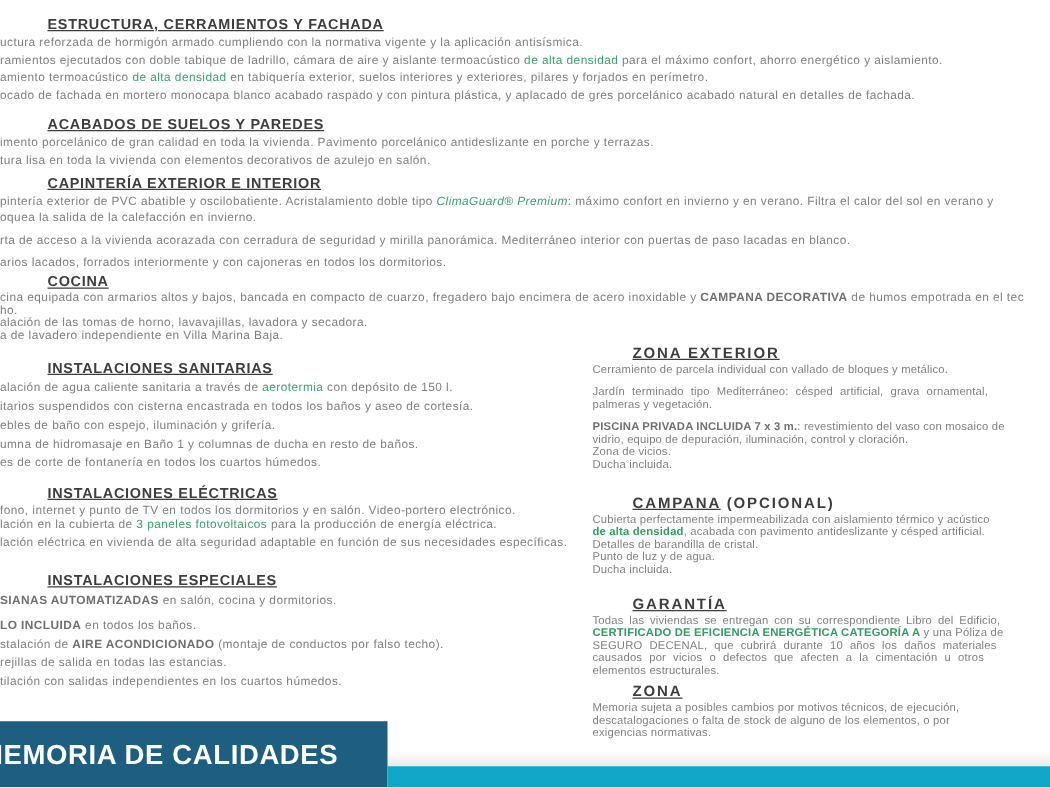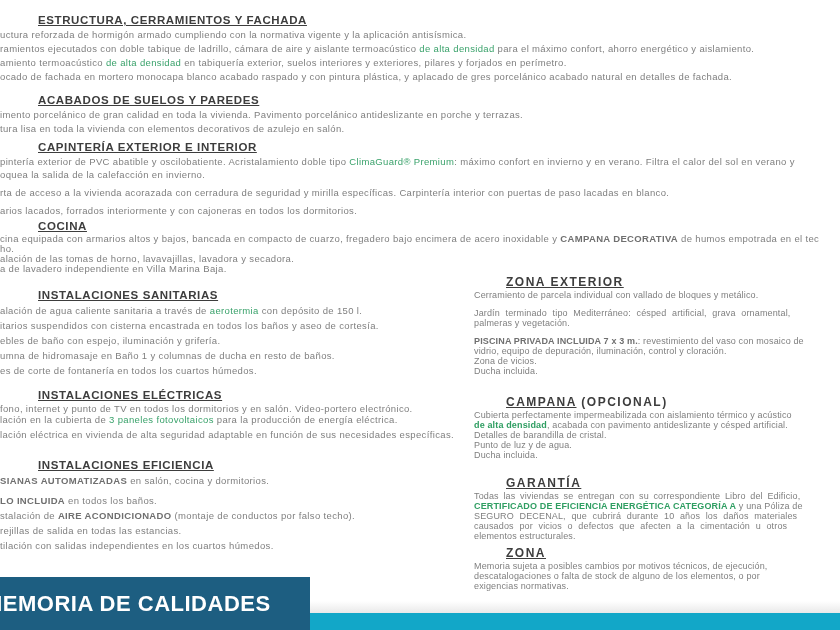--- a/index.html
+++ b/index.html
@@ -28,21 +28,21 @@
     color:#7f7f7f;
     overflow:visible;
   }
   .left .line{font-size:9.5px;letter-spacing:0.35px;}
   .right .line{font-size:9px;letter-spacing:0.15px;}
   .gapline{width:10px;}
   .line span{white-space:pre;}
   .line .b{font-weight:bold;color:#6f6f6f;}
   .line .g{color:#3aa26b;}
   .line .gb{color:#2f9e62;font-weight:bold;}
-  .line .gi{color:#3aa26b;}
+  .line .gi{color:#3aa26b;font-style:italic;}
   .banner{
     position:absolute;
     left:-20px;top:577px;
     width:330px;height:53px;
     display:flex;align-items:center;
     padding-left:4px;box-sizing:border-box;
   }
   .banner-text{
     color:#ffffff;font-weight:bold;
     font-size:22px;letter-spacing:0.5px;
@@ -69,21 +69,21 @@
       <div class="section" style="top: 92px;">
         <div class="heading"><span class="hu">ACABADOS DE SUELOS Y PAREDES</span></div>
         <div class="line" style="height: 14px; line-height: 14px;"><span class="">imento porcelánico de gran calidad en toda la vivienda. Pavimento porcelánico antideslizante en porche y terrazas.</span></div>
         <div class="line" style="height: 14px; line-height: 14px;"><span class="">tura lisa en toda la vivienda con elementos decorativos de azulejo en salón.</span></div>
       </div>
       <div class="section" style="top: 139px;">
         <div class="heading"><span class="hu">CAPINTERÍA EXTERIOR E INTERIOR</span></div>
         <div class="line" style="height: 13px; line-height: 13px;"><span class="">pintería exterior de PVC abatible y oscilobatiente. Acristalamiento doble tipo </span><span class="gi">ClimaGuard® Premium</span><span class="">: máximo confort en invierno y en verano. Filtra el calor del sol en verano y</span></div>
         <div class="line" style="height: 13px; line-height: 13px;"><span class="">oquea la salida de la calefacción en invierno.</span></div>
         <div class="gapline" style="height: 5px;"></div>
-        <div class="line" style="height: 13px; line-height: 13px;"><span class="">rta de acceso a la vivienda acorazada con cerradura de seguridad y mirilla específicas. Carpintería interior con puertas de paso lacadas en blanco.</span></div>
+        <div class="line" style="height: 13px; line-height: 13px;"><span class="">rta de acceso a la vivienda acorazada con cerradura de seguridad y mirilla panorámica. Mediterráneo interior con puertas de paso lacadas en blanco.</span></div>
         <div class="gapline" style="height: 5px;"></div>
         <div class="line" style="height: 13px; line-height: 13px;"><span class="">arios lacados, forrados interiormente y con cajoneras en todos los dormitorios.</span></div>
       </div>
       <div class="section" style="top: 218px;">
         <div class="heading"><span class="hu">COCINA</span></div>
         <div class="line" style="height: 10px; line-height: 10px;"><span class="">cina equipada con armarios altos y bajos, bancada en compacto de cuarzo, fregadero bajo encimera de acero inoxidable y </span><span class="b">CAMPANA DECORATIVA</span><span class=""> de humos empotrada en el tec</span></div>
         <div class="line" style="height: 10px; line-height: 10px;"><span class="">ho.</span></div>
         <div class="line" style="height: 10px; line-height: 10px;"><span class="">alación de las tomas de horno, lavavajillas, lavadora y secadora.</span></div>
         <div class="line" style="height: 10px; line-height: 10px;"><span class="">a de lavadero independiente en Villa Marina Baja.</span></div>
       </div>
@@ -96,21 +96,21 @@
         <div class="line" style="height: 15px; line-height: 15px;"><span class="">es de corte de fontanería en todos los cuartos húmedos.</span></div>
       </div>
       <div class="section" style="top: 387px;">
         <div class="heading"><span class="hu">INSTALACIONES ELÉCTRICAS</span></div>
         <div class="line" style="height: 11px; line-height: 11px;"><span class="">fono, internet y punto de TV en todos los dormitorios y en salón. Video-portero electrónico.</span></div>
         <div class="line" style="height: 11px; line-height: 11px;"><span class="">lación en la cubierta de </span><span class="g">3 paneles fotovoltaicos</span><span class=""> para la producción de energía eléctrica.</span></div>
         <div class="gapline" style="height: 4px;"></div>
         <div class="line" style="height: 11px; line-height: 11px;"><span class="">lación eléctrica en vivienda de alta seguridad adaptable en función de sus necesidades específicas.</span></div>
       </div>
       <div class="section" style="top: 457px;">
-        <div class="heading"><span class="hu">INSTALACIONES EFICIENCIA</span></div>
+        <div class="heading"><span class="hu">INSTALACIONES ESPECIALES</span></div>
         <div class="line" style="height: 15px; line-height: 15px;"><span class="b">SIANAS AUTOMATIZADAS</span><span class=""> en salón, cocina y dormitorios.</span></div>
         <div class="gapline" style="height: 5px;"></div>
         <div class="line" style="height: 15px; line-height: 15px;"><span class="b">LO INCLUIDA</span><span class=""> en todos los baños.</span></div>
         <div class="line" style="height: 15px; line-height: 15px;"><span class="">stalación de </span><span class="b">AIRE ACONDICIONADO</span><span class=""> (montaje de conductos por falso techo).</span></div>
         <div class="line" style="height: 15px; line-height: 15px;"><span class="">rejillas de salida en todas las estancias.</span></div>
         <div class="line" style="height: 15px; line-height: 15px;"><span class="">tilación con salidas independientes en los cuartos húmedos.</span></div>
       </div>
     </div>
   <div class="col right">
       <div class="section" style="top: 274px;">

